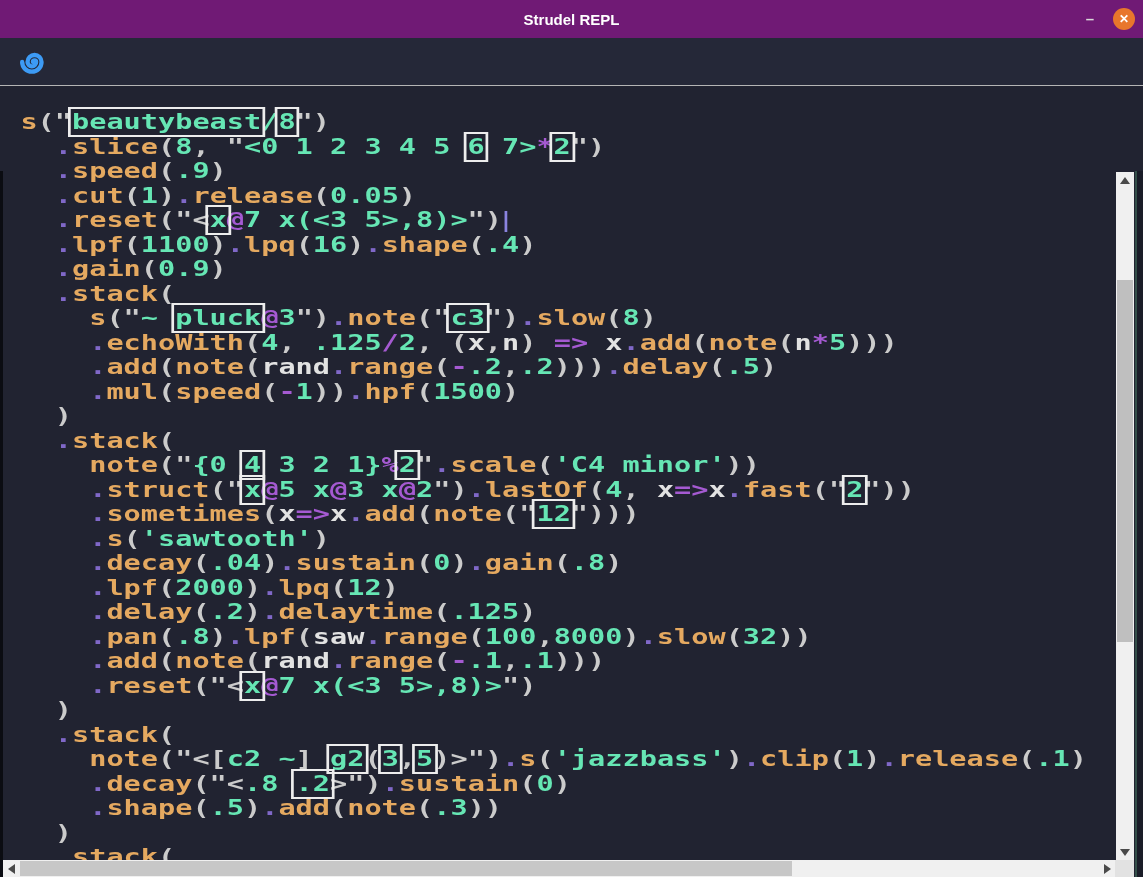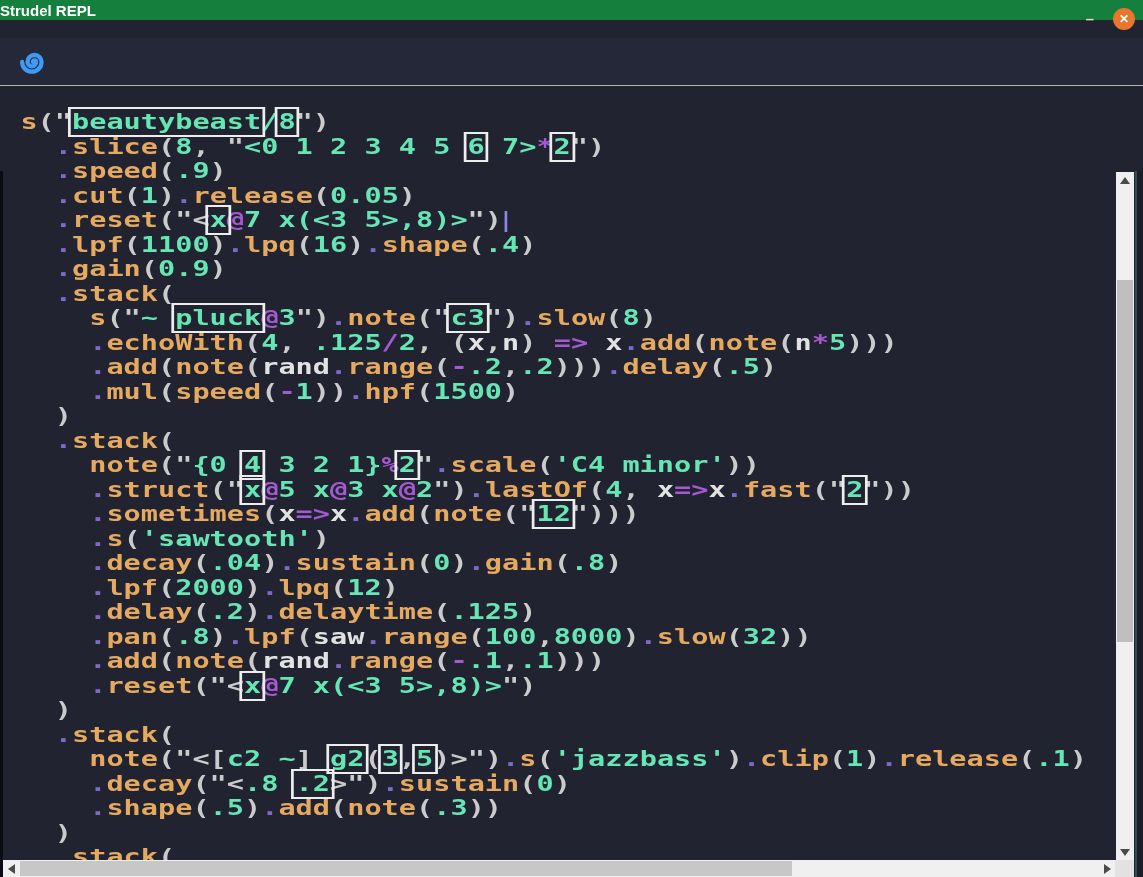--- a/index.html
+++ b/index.html
@@ -1,20 +1,20 @@
 <!DOCTYPE html>
 <html><head>
 <meta charset="utf-8">
 <style>
   html,body{margin:0;padding:0;background:#101018;}
   .window{position:relative;width:1143px;height:877px;background:#212331;overflow:hidden;
           font-family:"DejaVu Sans Mono", monospace;}
   
-  .titlebar{position:absolute;top:0;left:0;right:0;height:20px;background:#15803d;
-            display:flex;align-items:center;}
+  .titlebar{position:absolute;top:0;left:0;right:0;height:38px;background:#701a75;
+            display:flex;align-items:center;justify-content:center;}
   .title-text{color:#ffffff;font-family:"Liberation Sans",sans-serif;font-weight:bold;font-size:15px;}
   .win-controls{position:absolute;right:8px;top:0;height:38px;display:flex;align-items:center;gap:14px;}
   .btn-min{color:#d9d9d9;font-family:"Liberation Sans",sans-serif;font-weight:bold;font-size:15px;
            width:18px;text-align:center;cursor:default;line-height:10px;}
   .btn-close{width:22px;height:22px;border-radius:50%;background:#e8762c;color:#ffffff;
              display:flex;align-items:center;justify-content:center;
              font-family:"Liberation Sans",sans-serif;font-weight:bold;font-size:12px;cursor:default;}
   
   .toolbar{position:absolute;top:38px;left:0;right:0;height:47px;background:#252838;
            display:flex;align-items:center;padding-left:20px;box-sizing:border-box;}

